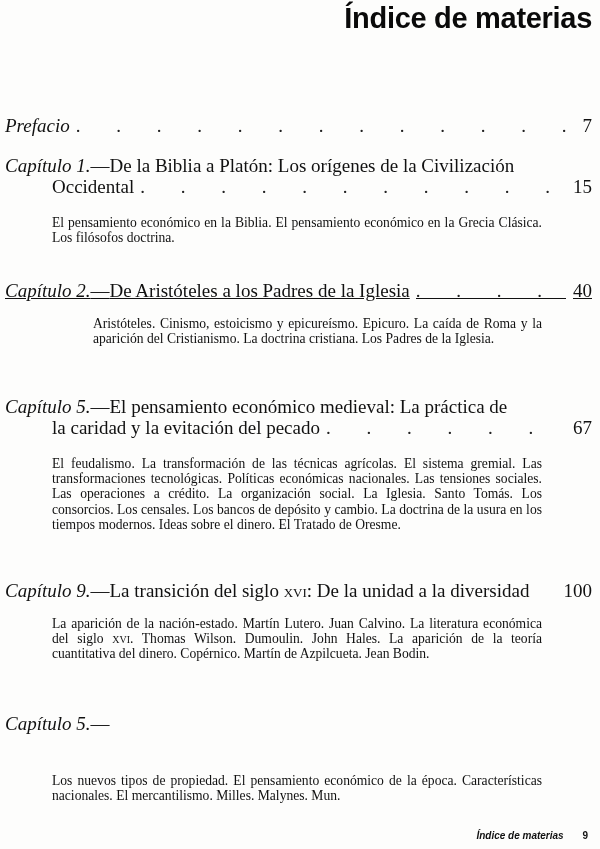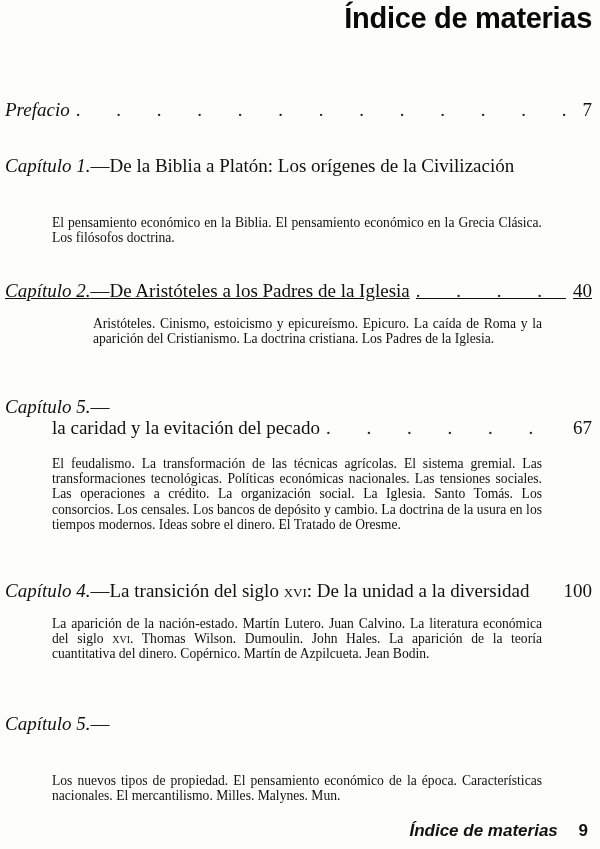--- a/index.html
+++ b/index.html
@@ -34,75 +34,81 @@
     .summary {
       position: absolute; left: 52px; right: 58px;
       font-family: "Liberation Serif", serif;
       font-size: 13.6px; line-height: 15.2px; text-align: justify;
       color: #111;
     }
     .smallcaps { font-variant: small-caps; }
     .footer {
       position: absolute; right: 12px; bottom: 8px;
       font-family: "Liberation Sans", sans-serif;
-      font-size: 17px; font-weight: bold; color: #111;
+      font-size: 10px; font-weight: bold; color: #111;
     }
     .footer .running-title { font-style: italic; margin-right: 16px; }
   </style>
 </head>
 <body>
 
 <h1 class="page-title">Índice de materias</h1>
 
 <div class="toc">
 
-  <div class="entry head" style="top:99px;">
+  <div class="entry head" style="top:115px;">
     <div class="line">
       <span class="label">Prefacio</span>
       <span class="dots"></span>
       <span class="page-num">7</span>
     </div>
   </div>
 
   <div class="entry head" style="top:155px;">
     <div class="line">
       <span class="label">Capítulo 1.</span>
       <span> — </span>
       <span>De la Biblia a Platón: Los orígenes de la Civilización</span>
+    </div>
+    <div class="line indent">
+      <span>Occidental</span>
+      <span class="dots"></span>
+      <span class="page-num">15</span>
     </div>
   </div>
   <div class="summary" style="top:215px;">El pensamiento económico en la Biblia. El pensamiento económico en la Grecia Clásica. Los filósofos doctrina.</div>
 
   <div class="entry head" style="top:280px;text-decoration:underline;">
     <div class="line">
       <span class="label">Capítulo 2.</span>
       <span> — </span>
       <span>De Aristóteles a los Padres de la Iglesia</span>
       <span class="dots"></span>
       <span class="page-num">40</span>
     </div>
   </div>
   <div class="summary" style="top:316px;margin-left:41px;">Aristóteles. Cinismo, estoicismo y epicureísmo. Epicuro. La caída de Roma y la aparición del Cristianismo. La doctrina cristiana. Los Padres de la Iglesia.</div>
 
   <div class="entry head" style="top:396px;">
     <div class="line">
       <span class="label">Capítulo 5.</span>
       <span> — </span>
+      <span>El pensamiento económico medieval: La práctica de</span>
     </div>
     <div class="line indent">
       <span>la caridad y la evitación del pecado</span>
       <span class="dots"></span>
       <span class="page-num">67</span>
     </div>
   </div>
   <div class="summary" style="top:456px;">El feudalismo. La transformación de las técnicas agrícolas. El sistema gremial. Las transformaciones tecnológicas. Políticas económicas nacionales. Las tensiones sociales. Las operaciones a crédito. La organización social. La Iglesia. Santo Tomás. Los consorcios. Los censales. Los bancos de depósito y cambio. La doctrina de la usura en los tiempos modernos. Ideas sobre el dinero. El Tratado de Oresme.</div>
 
   <div class="entry head" style="top:580px;">
     <div class="line">
-      <span class="label">Capítulo 4.</span>
+      <span class="label">Capítulo 9.</span>
       <span> — </span>
       <span>La transición del siglo <span class="smallcaps">xvi</span>: De la unidad a la diversidad</span>
       <span class="spacer"></span>
       <span class="page-num">100</span>
     </div>
   </div>
   <div class="summary" style="top:616px;">La aparición de la nación-estado. Martín Lutero. Juan Calvino. La literatura económica del siglo <span class="smallcaps">xvi</span>. Thomas Wilson. Dumoulin. John Hales. La aparición de la teoría cuantitativa del dinero. Copérnico. Martín de Azpilcueta. Jean Bodin.</div>
 
   <div class="entry head" style="top:713px;">
     <div class="line">

